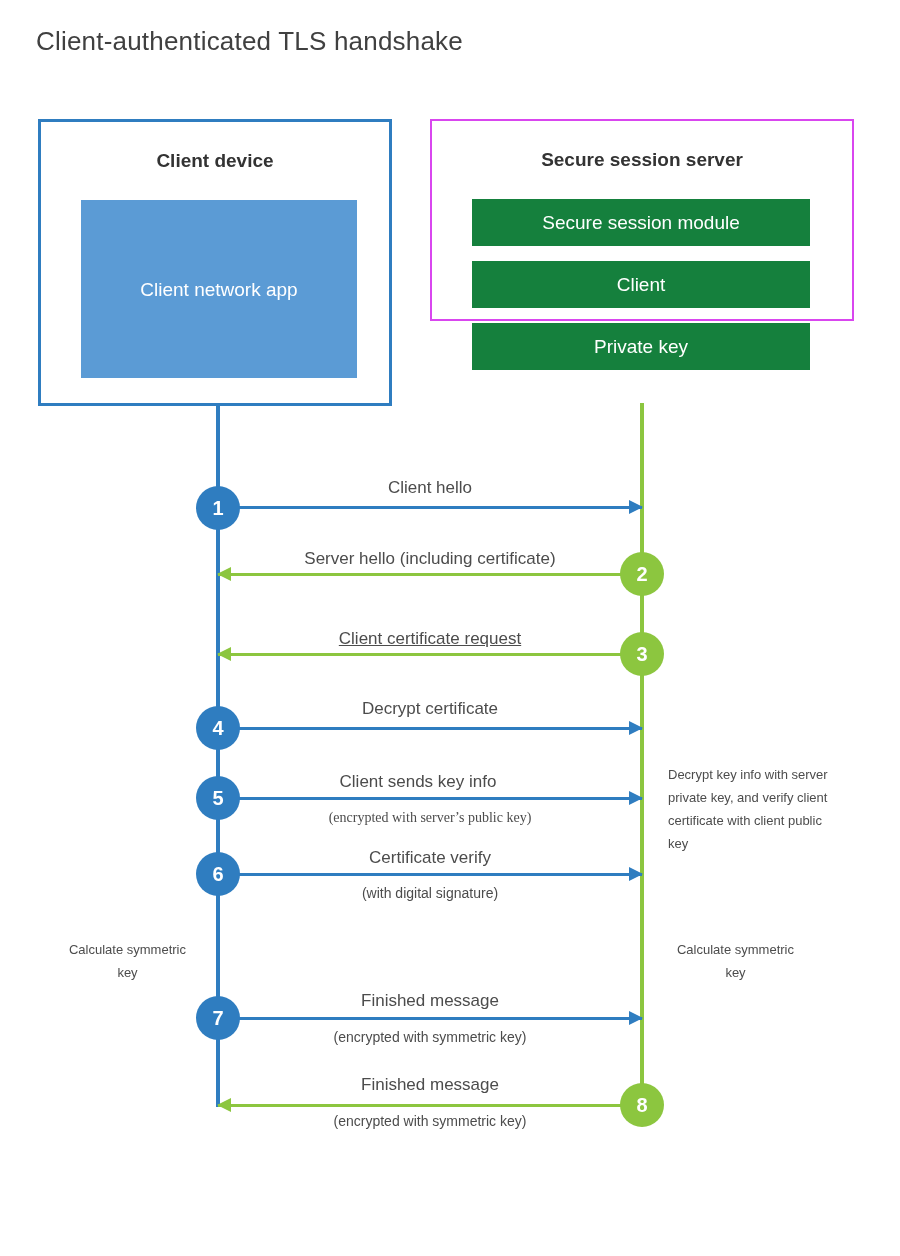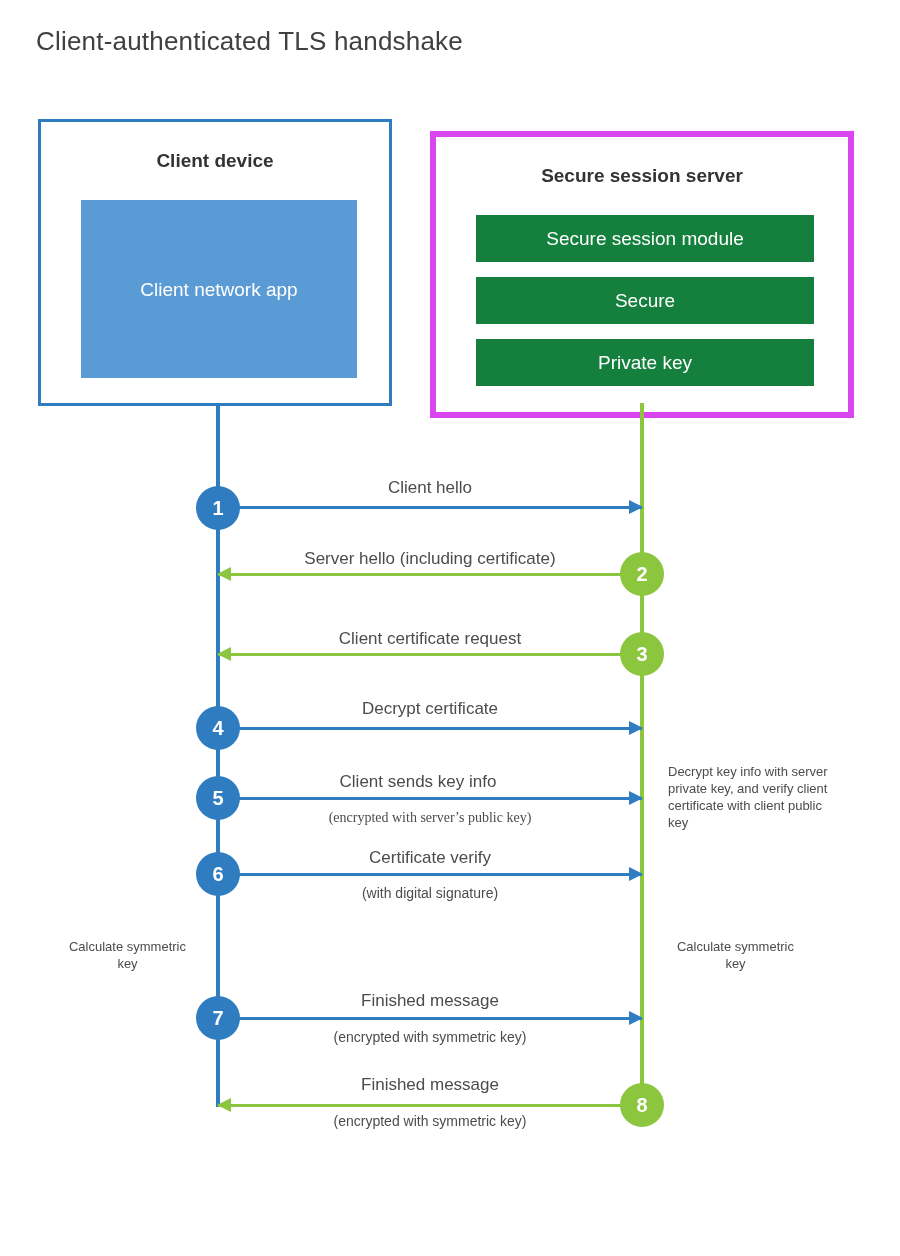--- a/index.html
+++ b/index.html
@@ -16,21 +16,21 @@
   
   .page-title{
     position:absolute;left:36px;top:26px;
     font-size:26px;font-weight:400;color:#404040;
     letter-spacing:.2px;white-space:nowrap;
   }
 
   
   .party-box{position:absolute;background:#fff;box-sizing:border-box;}
   .client-box{left:38px;top:119px;width:354px;height:287px;border:3px solid #2f7dc0;}
-  .server-box{left:430px;top:119px;width:424px;height:287px;border:6px solid #d946ef;margin-top:12px;}
+  .server-box{left:430px;top:119px;width:424px;height:202px;border:2px solid #d946ef;}
 
   .party-title{
     position:absolute;left:0;right:0;top:28px;
     text-align:center;font-size:19px;font-weight:bold;color:#333333;
   }
 
   .client-app{
     position:absolute;left:40px;top:78px;width:276px;height:178px;
     background:#5b9bd5;
     display:flex;align-items:center;justify-content:center;
@@ -77,61 +77,61 @@
     position:absolute;text-align:center;
     font-size:17px;color:#4c4c4c;white-space:nowrap;
   }
   .msg-sub{
     position:absolute;text-align:center;
     font-size:14px;color:#4c4c4c;white-space:nowrap;
   }
 
   
   .side-note{
-    position:absolute;font-size:13px;line-height:17px;color:#4c4c4c;
+    position:absolute;font-size:13px;line-height:23px;color:#4c4c4c;
   }
   .note-right{text-align:left;}
 </style>
 </head>
 <body>
 
 <div id="stage">
 
   <div class="page-title">Client-authenticated TLS handshake</div>
 
   <div class="party-box client-box">
     <div class="party-title">Client device</div>
     <div class="client-app">Client network app</div>
   </div>
 
   <div class="party-box server-box">
     <div class="party-title">Secure session server</div>
     <div class="server-modules">
       <div class="module-bar">Secure session module</div>
-      <div class="module-bar">Secure</div>
+      <div class="module-bar">Client</div>
       <div class="module-bar">Private key</div>
     </div>
   </div>
 
   <div class="lifeline lifeline-client"></div>
   <div class="lifeline lifeline-server"></div>
 
   <div class="msg-label" style="left:218px;top:478px;width:424px;">Client hello</div>
   <div class="arrow blue right" style="left:218px;top:506px;width:424px;">
       <span class="head"></span>
     </div>
   <div class="step-circle blue" style="left:196px;top:486px;">1</div>
 
   <div class="msg-label" style="left:218px;top:549px;width:424px;">Server hello (including certificate)</div>
   <div class="arrow green left" style="left:218px;top:573px;width:424px;">
       <span class="head"></span>
     </div>
   <div class="step-circle green" style="left:620px;top:552px;">2</div>
 
-  <div class="msg-label" style="left:218px;top:629px;width:424px;">Client certificate request</div>
+  <div class="msg-label" style="left:218px;top:629px;width:424px;text-decoration:underline;">Client certificate request</div>
   <div class="arrow green left" style="left:218px;top:653px;width:424px;">
       <span class="head"></span>
     </div>
   <div class="step-circle green" style="left:620px;top:632px;">3</div>
 
   <div class="msg-label" style="left:218px;top:699px;width:424px;">Decrypt certificate</div>
   <div class="arrow blue right" style="left:218px;top:727px;width:424px;">
       <span class="head"></span>
     </div>
   <div class="step-circle blue" style="left:196px;top:706px;">4</div>

